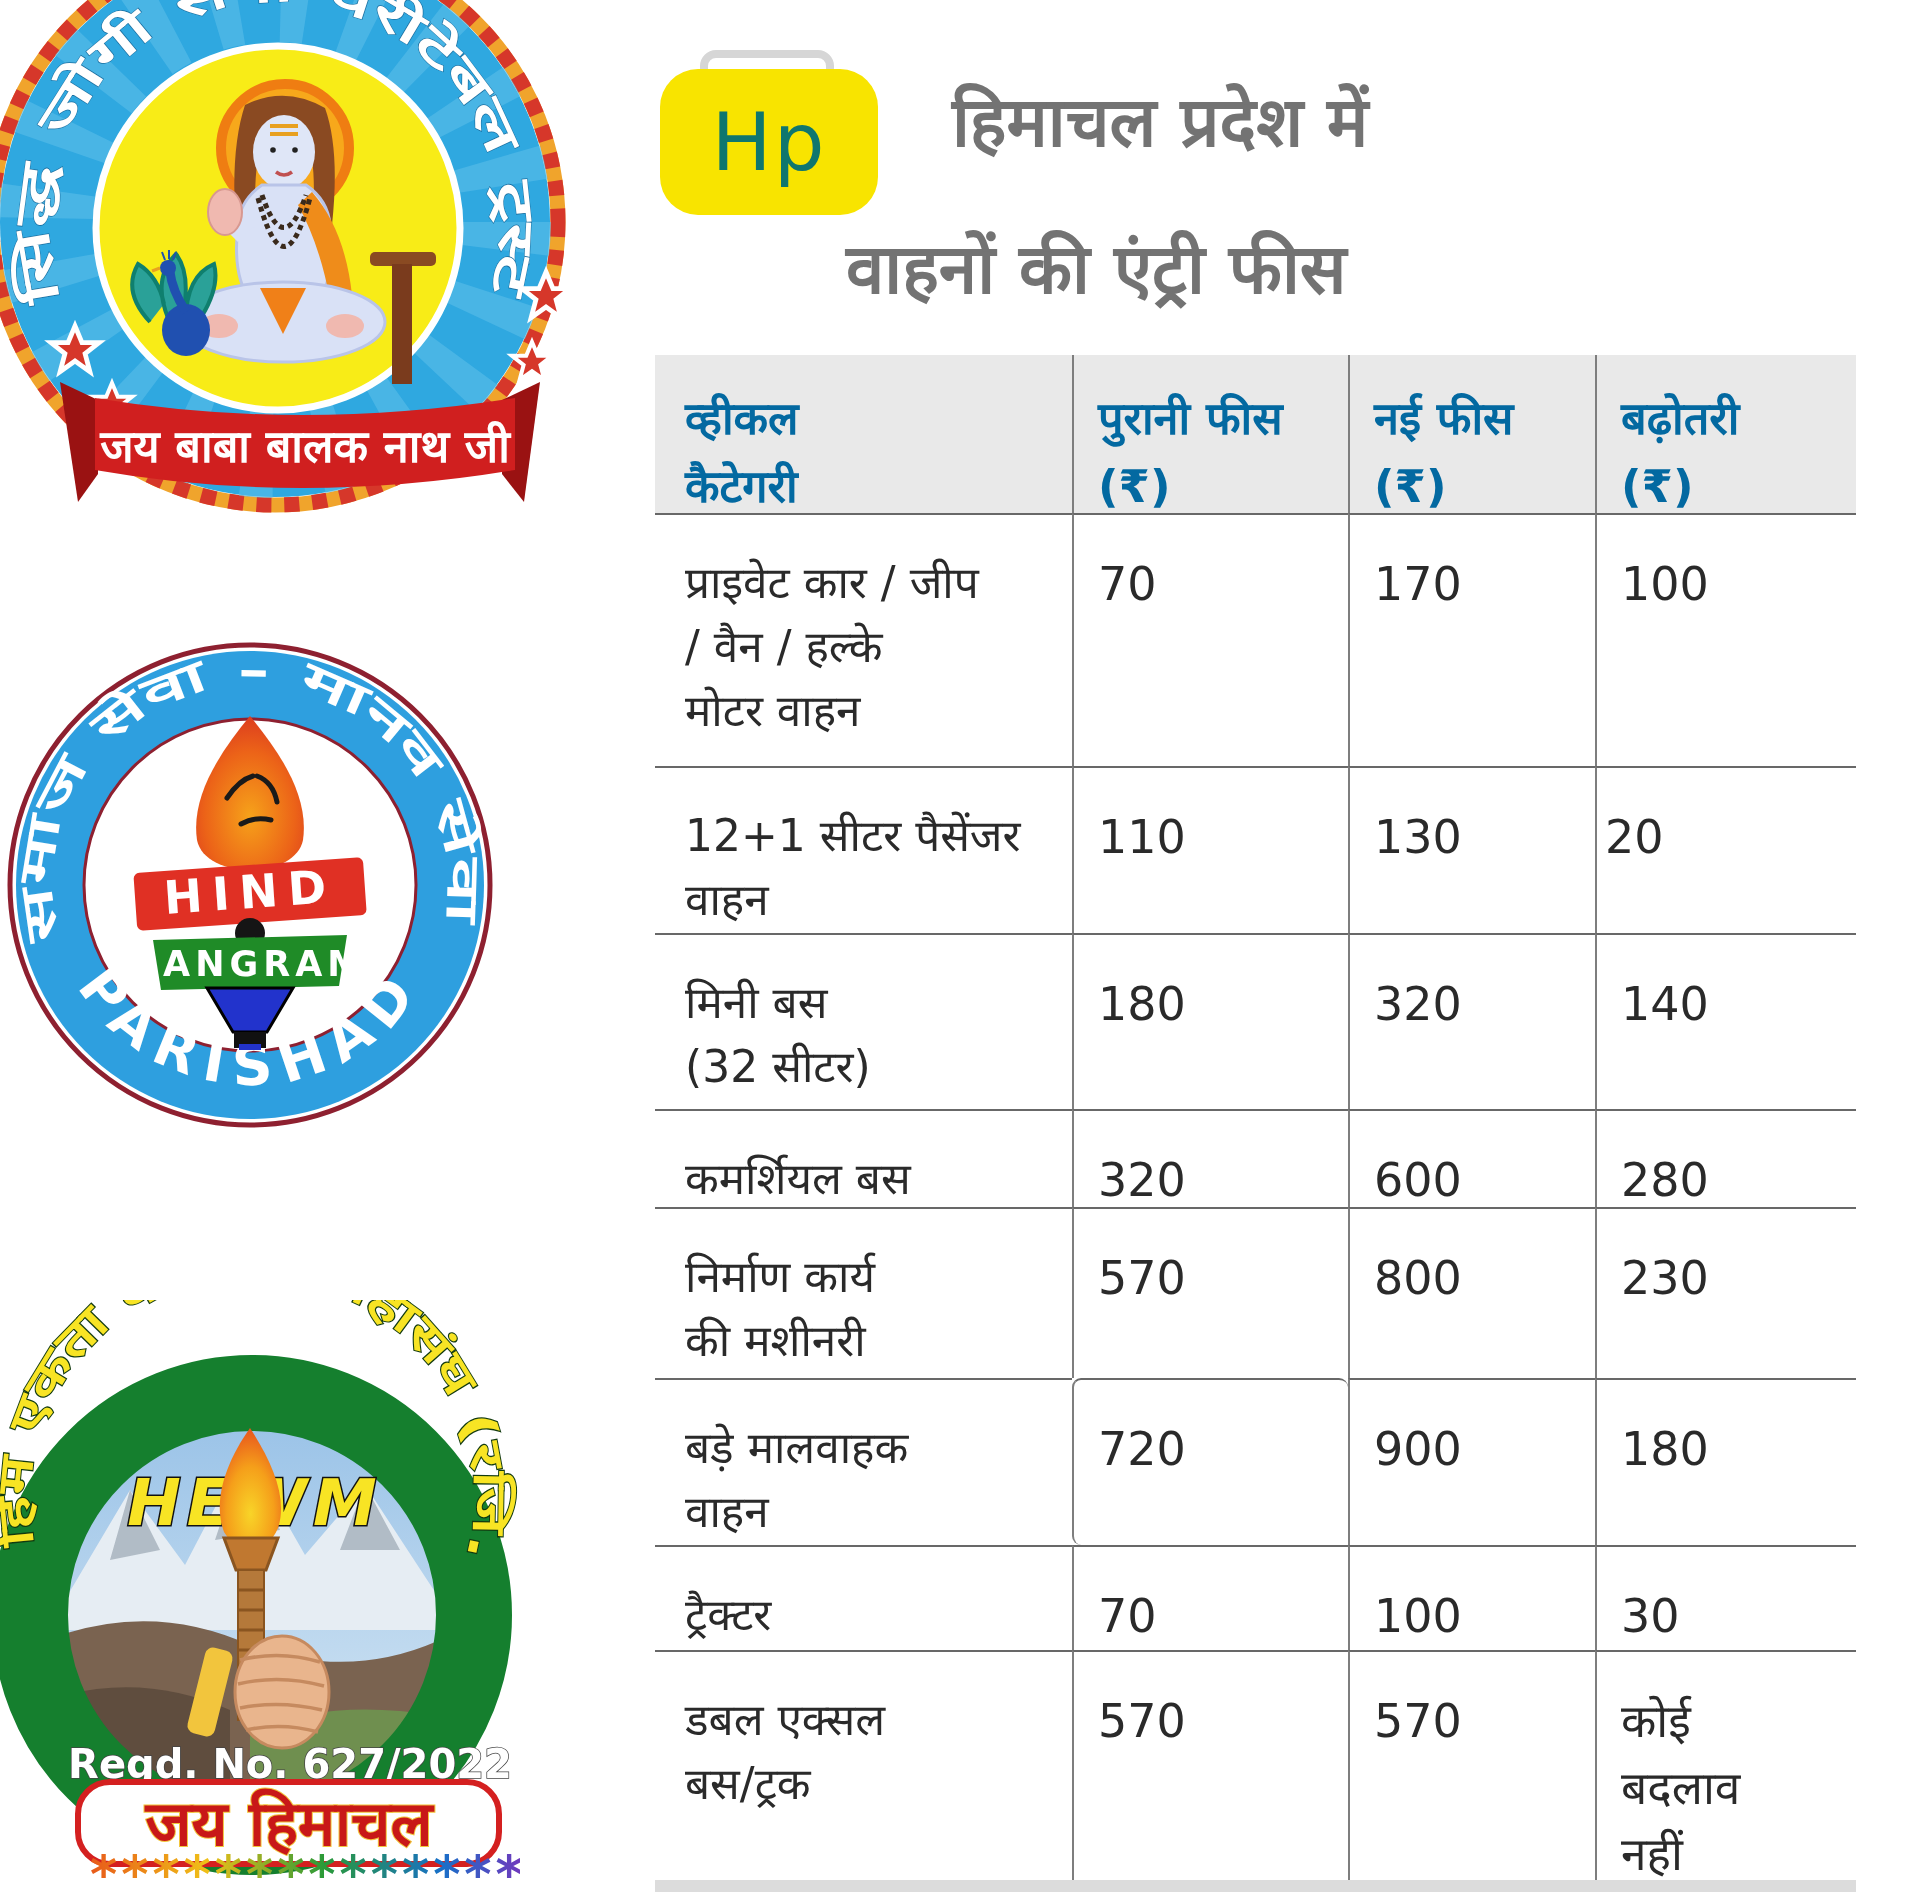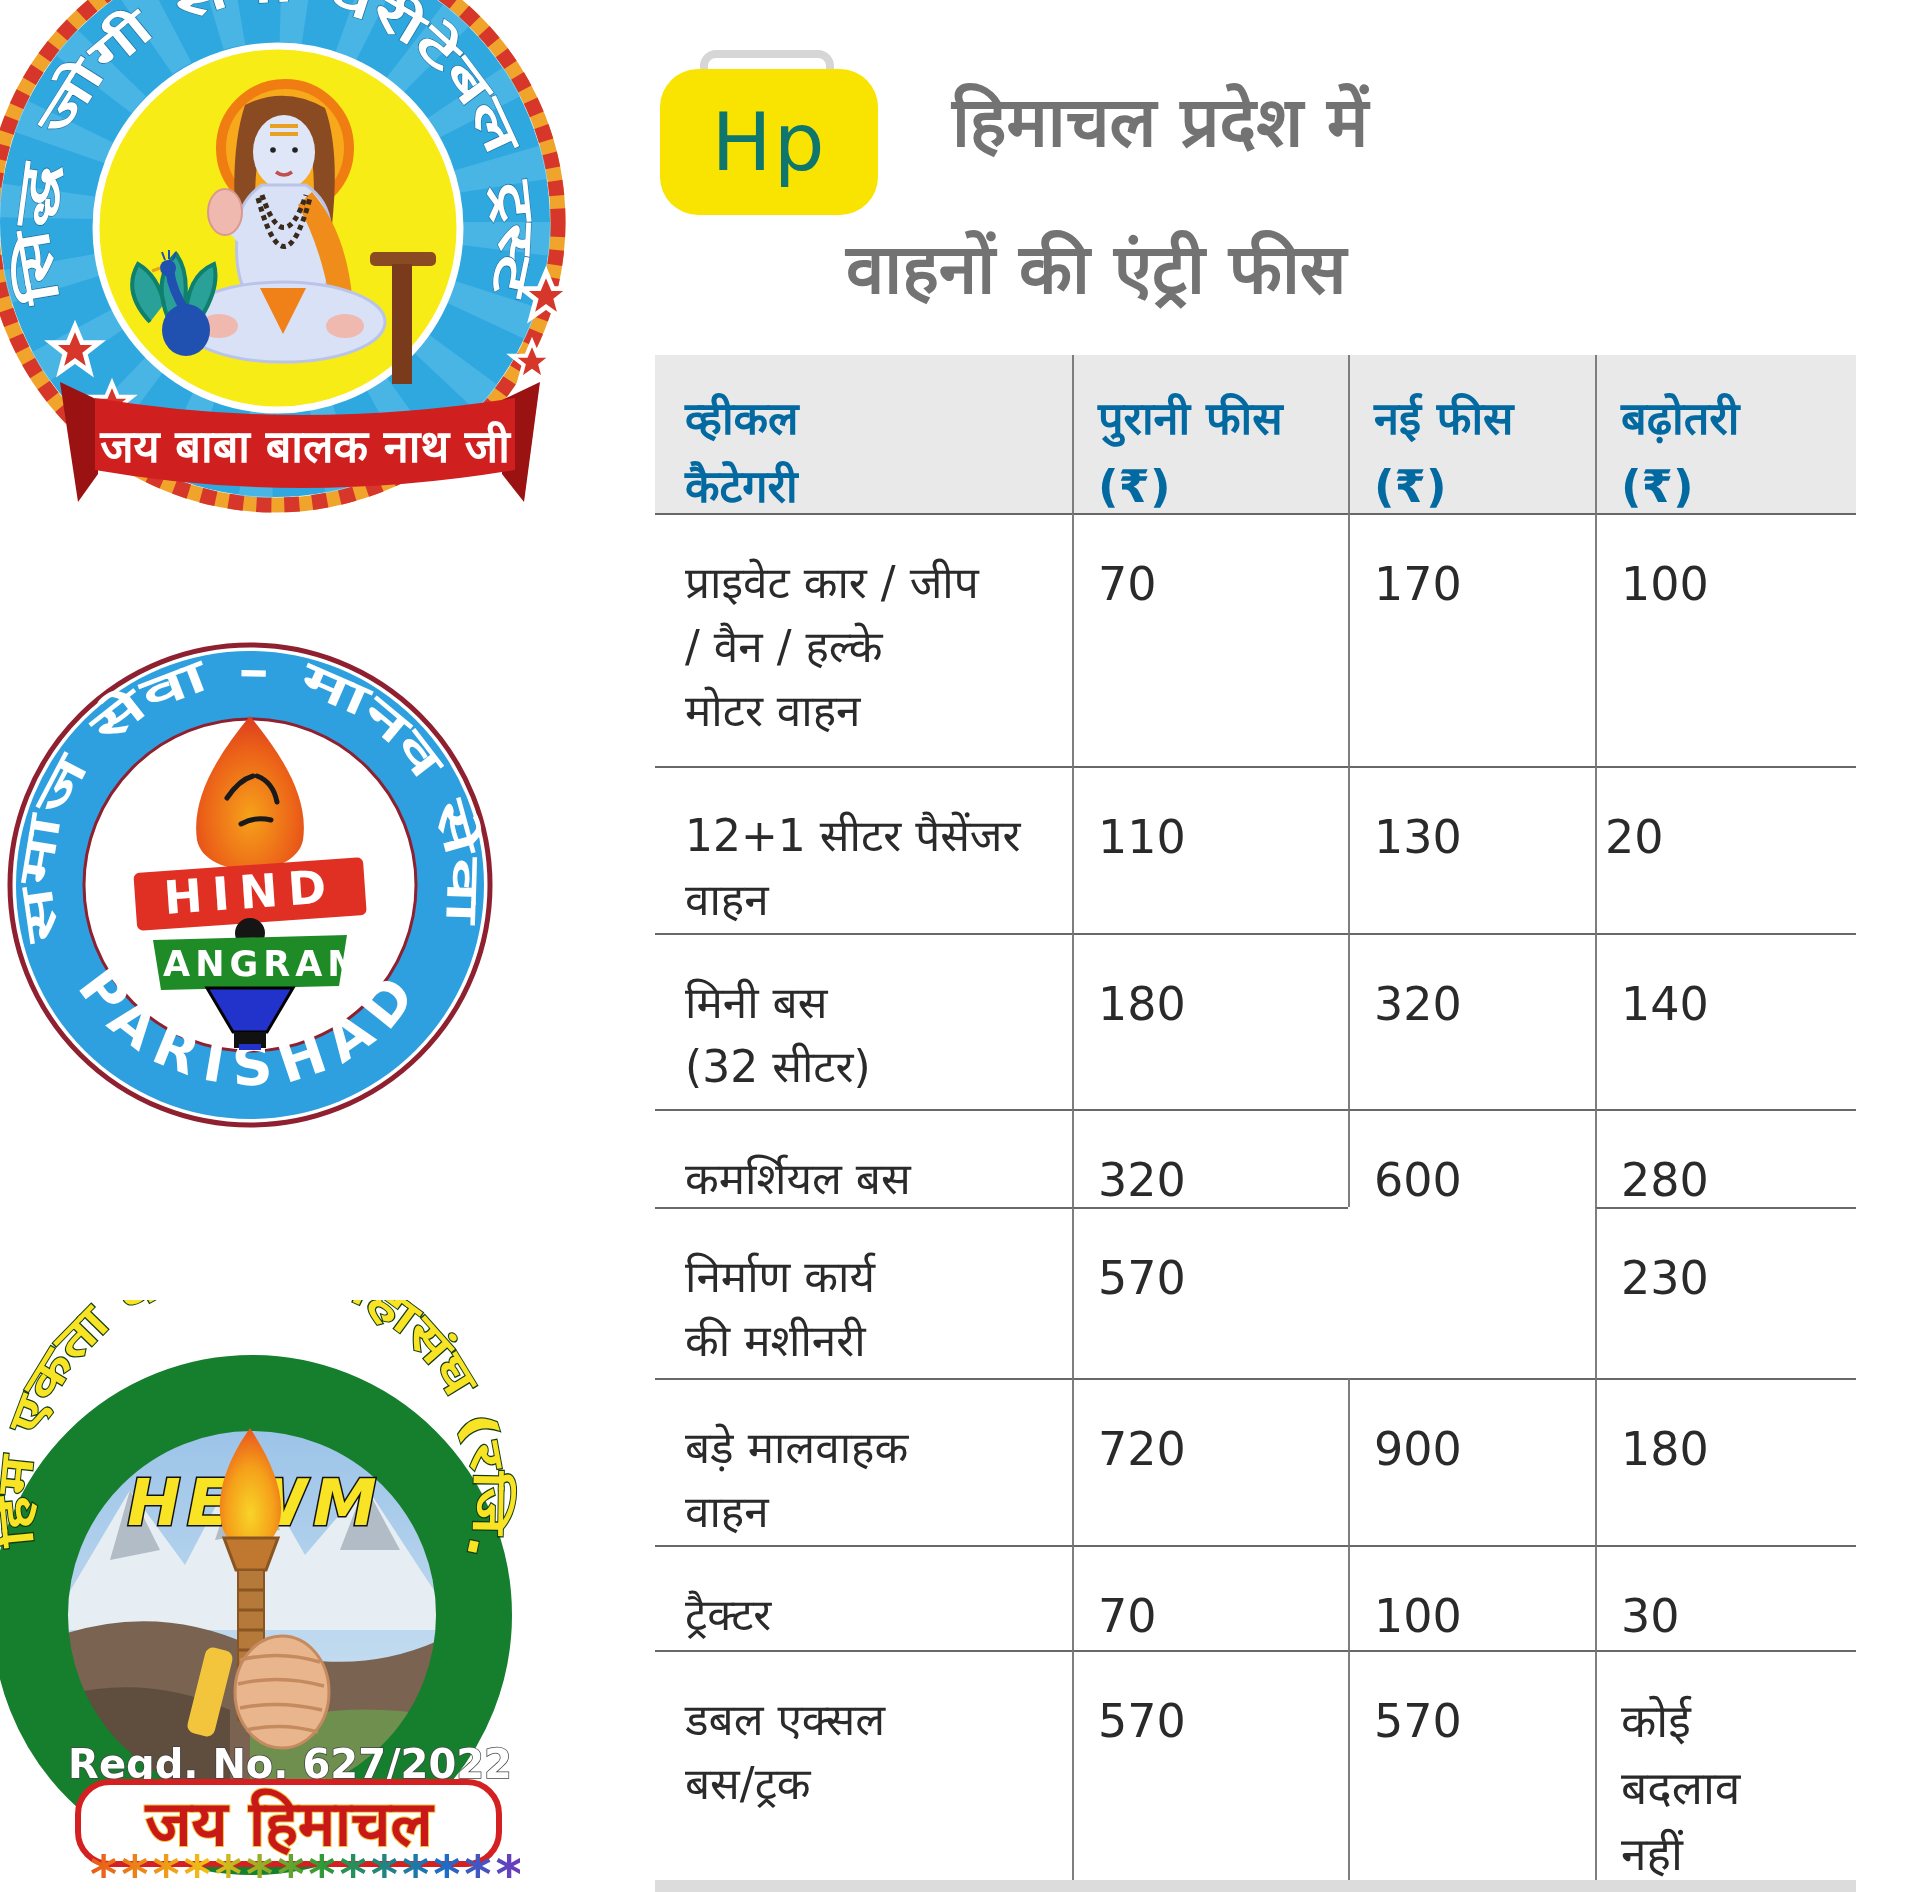--- a/index.html
+++ b/index.html
@@ -235,24 +235,25 @@
       <div class="td hline c1 num" style="grid-area: 4 / 2;">180</div>
       <div class="td hline c2 num" style="grid-area: 4 / 3;">320</div>
       <div class="td hline c3 num" style="grid-area: 4 / 4;">140</div>
       <div class="td hline c0" style="grid-area: 5 / 1;">कमर्शियल बस</div>
       <div class="td hline c1 num" style="grid-area: 5 / 2;">320</div>
       <div class="td hline c2 num" style="grid-area: 5 / 3;">600</div>
       <div class="td hline c3 num" style="grid-area: 5 / 4;">280</div>
       <div class="td hline c0" style="grid-area: 6 / 1;">निर्माण कार्य
 की मशीनरी</div>
       <div class="td hline c1 num" style="grid-area: 6 / 2;">570</div>
+      <div class="td hline c2 num" style="grid-area: 6 / 3;">800</div>
       <div class="td hline c3 num" style="grid-area: 6 / 4;">230</div>
       <div class="td hline c0" style="grid-area: 7 / 1;">बड़े मालवाहक
 वाहन</div>
-      <div class="td hline c1 num" style="grid-area: 7 / 2;">720</div>
+      <div class="td hline c1 num" style="grid-area: 7 / 2; border-radius: 9px;">720</div>
       <div class="td hline c2 num" style="grid-area: 7 / 3;">900</div>
       <div class="td hline c3 num" style="grid-area: 7 / 4;">180</div>
       <div class="td hline c0" style="grid-area: 8 / 1;">ट्रैक्टर</div>
       <div class="td hline c1 num" style="grid-area: 8 / 2;">70</div>
       <div class="td hline c2 num" style="grid-area: 8 / 3;">100</div>
       <div class="td hline c3 num" style="grid-area: 8 / 4;">30</div>
       <div class="td hline c0" style="grid-area: 9 / 1;">डबल एक्सल
 बस/ट्रक</div>
       <div class="td hline c1 num" style="grid-area: 9 / 2;">570</div>
       <div class="td hline c2 num" style="grid-area: 9 / 3;">570</div>

